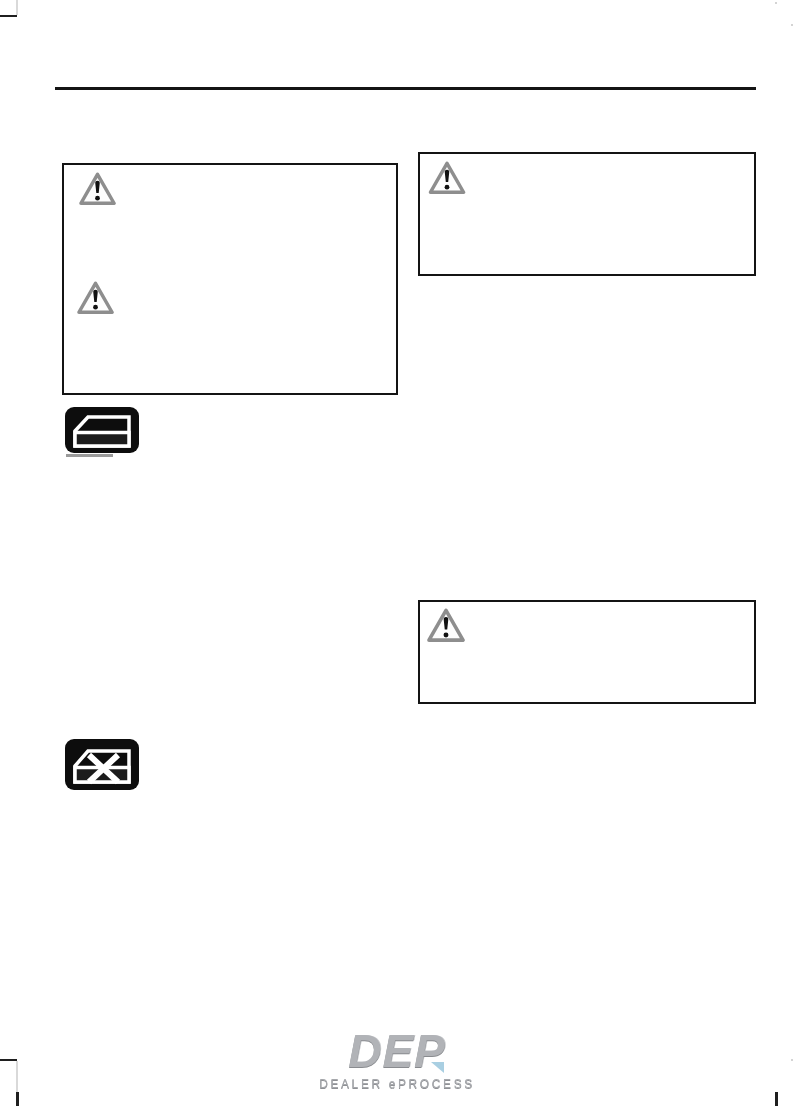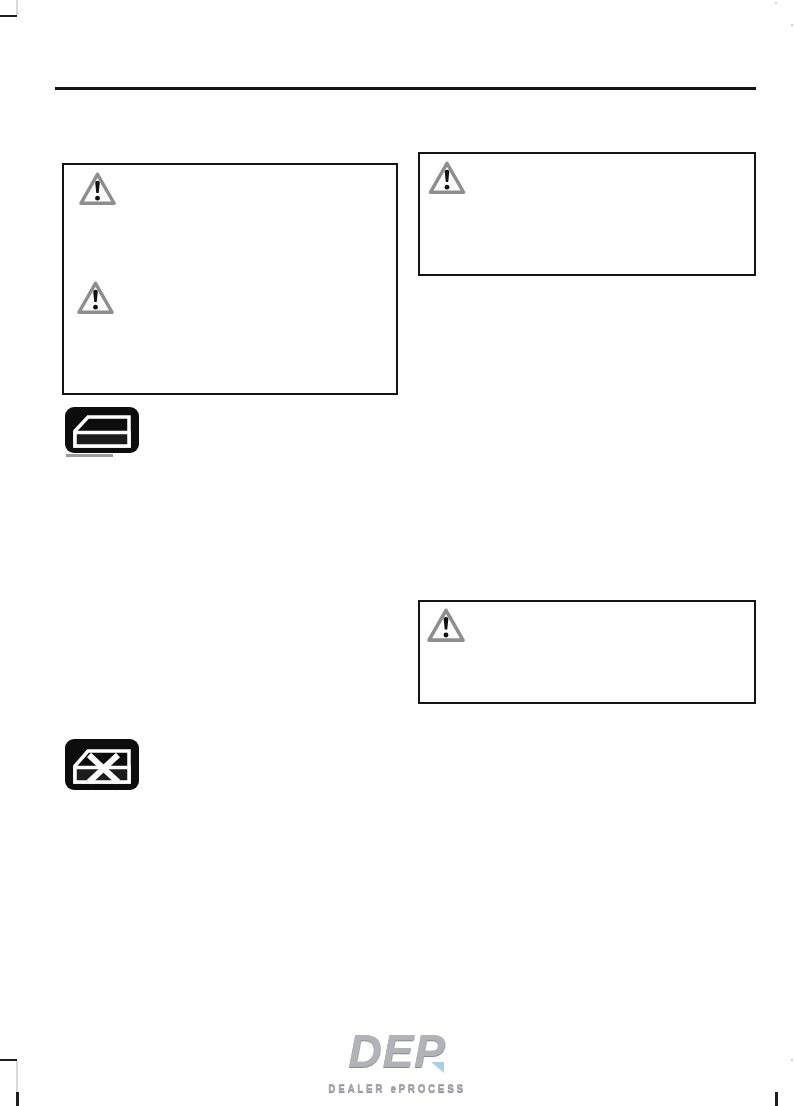--- a/index.html
+++ b/index.html
@@ -54,24 +54,24 @@
   }
   .logo-accent {
     position: absolute;
     width: 0; height: 0;
     border-top: 11px solid #a9cfe2;
     border-left: 13px solid transparent;
     right: 4px;
     top: 33px;
   }
   .logo-sub {
-    margin-top: 9px;
+    margin-top: 3px;
     font-family: "Liberation Sans", sans-serif;
-    font-weight: bold;
-    font-size: 10px;
+    font-weight: normal;
+    font-size: 12px;
     letter-spacing: 2.6px;
     color: #a6a8ac;
     text-shadow: 0 0.5px 0 #8f9195;
   }
 </style>
 </head>
 <body>
 
 <div id="page">
 

